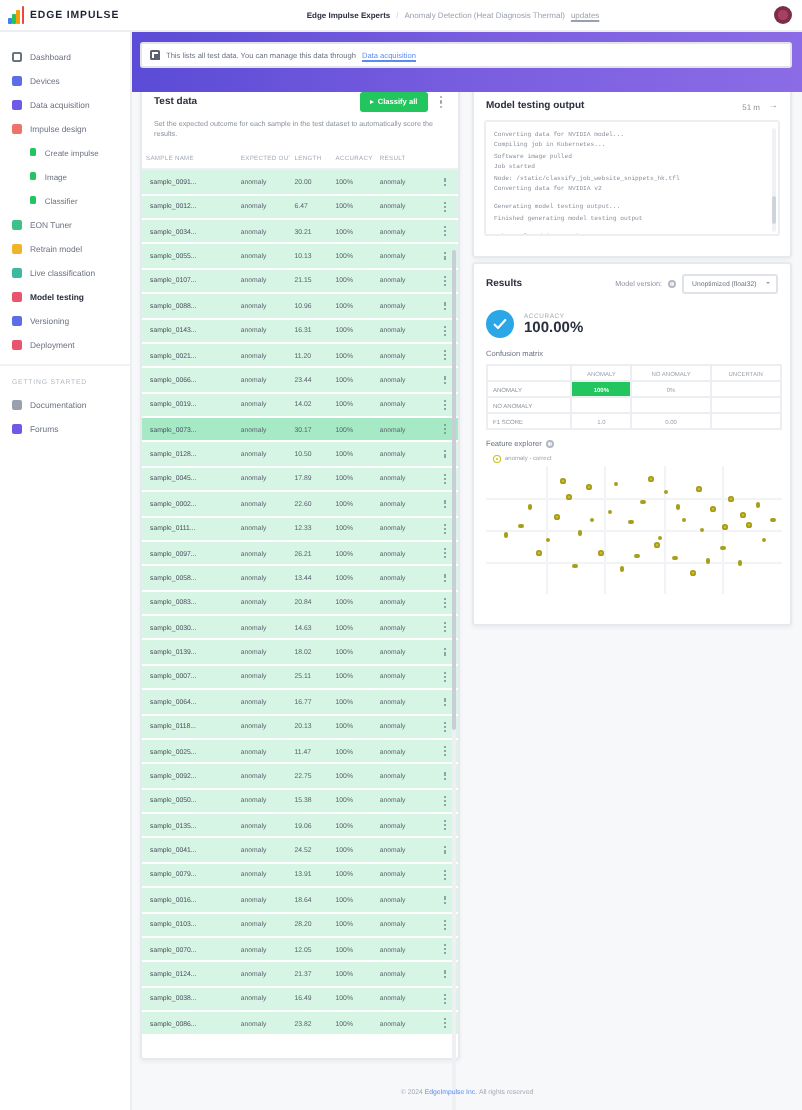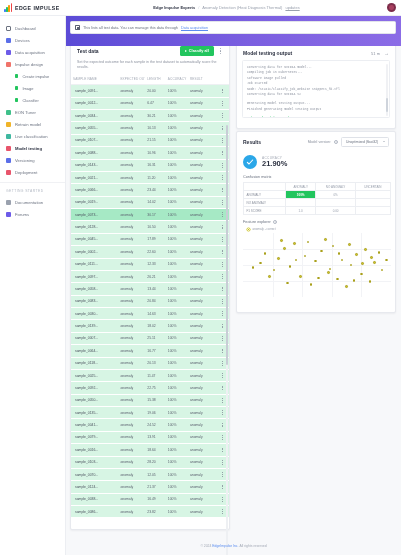--- a/index.html
+++ b/index.html
@@ -875,21 +875,21 @@
     </div>
 
     <div class="acc-row">
       <span class="acc-badge">
         <svg viewBox="0 0 24 24" fill="none" stroke="#fff" stroke-width="3.2" stroke-linecap="round" stroke-linejoin="round">
             <path d="M4 13l5 5L20 6"></path>
           </svg>
       </span>
       <span>
         <div class="acc-label">ACCURACY</div>
-        <div class="acc-value">21.90%</div>
+        <div class="acc-value">100.00%</div>
       </span>
     </div>
 
     <div class="cm-title">Confusion matrix</div>
     <table class="cm">
       <thead>
           <tr>
         <th class="corner"></th>
         <th>ANOMALY</th>
         <th>NO ANOMALY</th>

